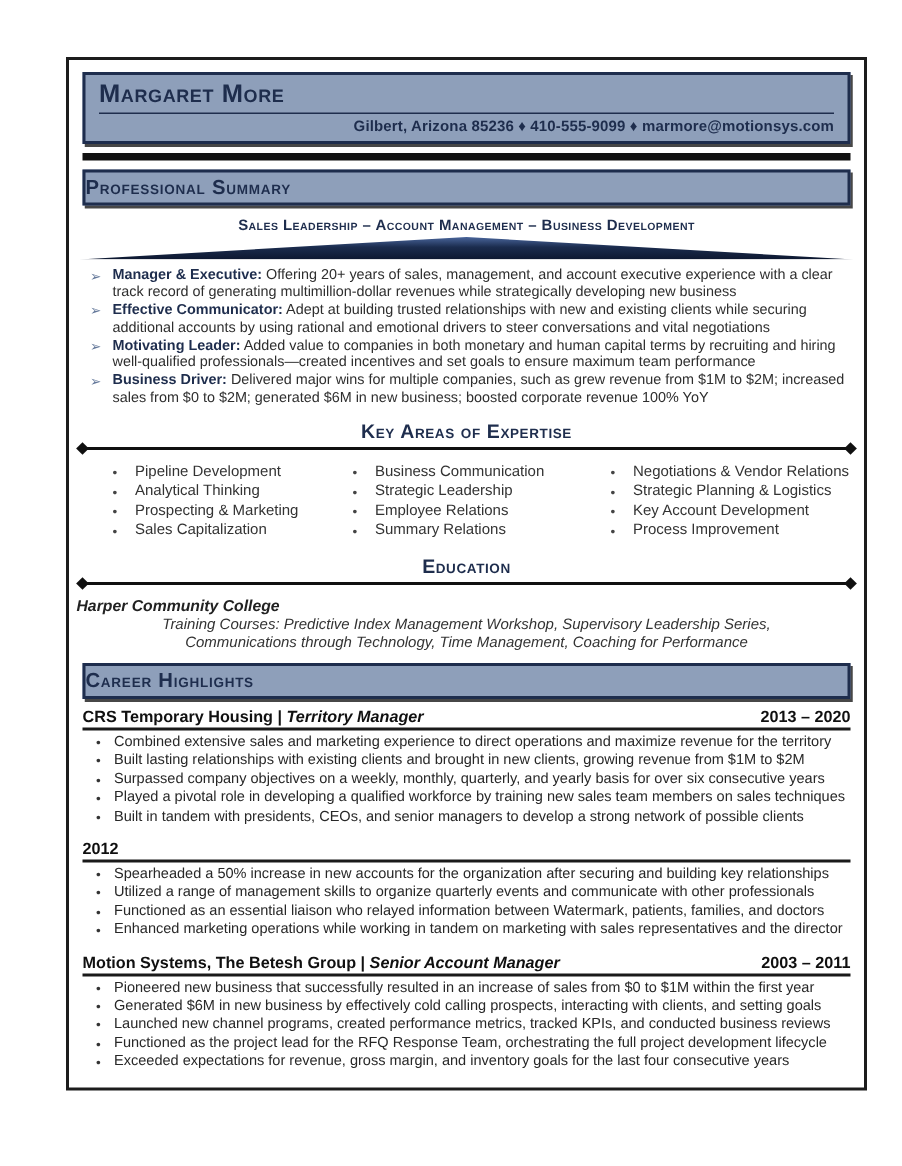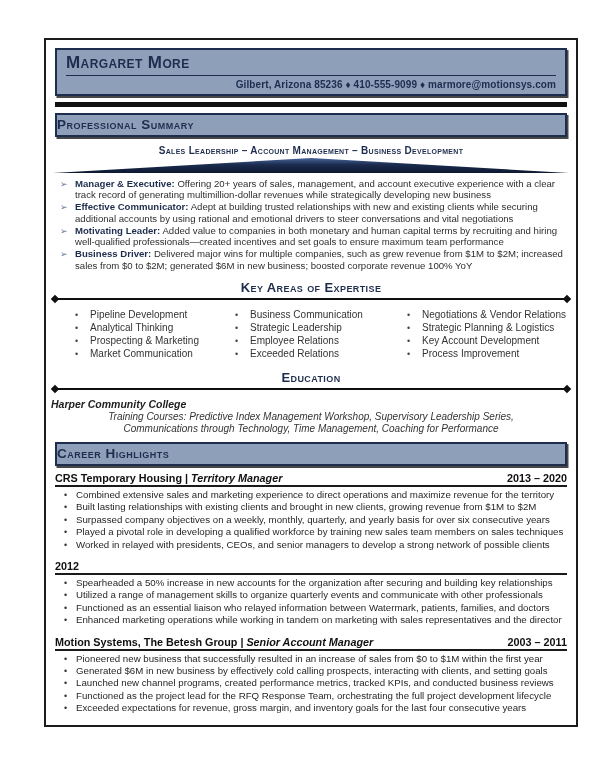--- a/index.html
+++ b/index.html
@@ -172,21 +172,21 @@
             <span>Analytical Thinking</span>
           </div>
 
           <div class="x-item">
             <span class="x-bullet">•</span>
             <span>Prospecting &amp; Marketing</span>
           </div>
 
           <div class="x-item">
             <span class="x-bullet">•</span>
-            <span>Market Communication</span>
+            <span>Sales Capitalization</span>
           </div>
 
       </div>
 
       <div class="x-col">
 
           <div class="x-item">
             <span class="x-bullet">•</span>
             <span>Business Communication</span>
           </div>
@@ -196,21 +196,21 @@
             <span>Strategic Leadership</span>
           </div>
 
           <div class="x-item">
             <span class="x-bullet">•</span>
             <span>Employee Relations</span>
           </div>
 
           <div class="x-item">
             <span class="x-bullet">•</span>
-            <span>Exceeded Relations</span>
+            <span>Summary Relations</span>
           </div>
 
       </div>
 
       <div class="x-col">
 
           <div class="x-item">
             <span class="x-bullet">•</span>
             <span>Negotiations &amp; Vendor Relations</span>
           </div>
@@ -271,21 +271,21 @@
               <span class="jb-text">Surpassed company objectives on a weekly, monthly, quarterly, and yearly basis for over six consecutive years</span>
             </div>
 
             <div class="jb-row">
               <span class="jb-bullet">•</span>
               <span class="jb-text">Played a pivotal role in developing a qualified workforce by training new sales team members on sales techniques</span>
             </div>
 
             <div class="jb-row">
               <span class="jb-bullet">•</span>
-              <span class="jb-text">Worked in relayed with presidents, CEOs, and senior managers to develop a strong network of possible clients</span>
+              <span class="jb-text">Built in tandem with presidents, CEOs, and senior managers to develop a strong network of possible clients</span>
             </div>
 
         </div>
       </div>
 
       <div class="job">
         <div class="job-head">
           <div class="job-dates">2012</div>
         </div>
         <div class="job-bullets">

